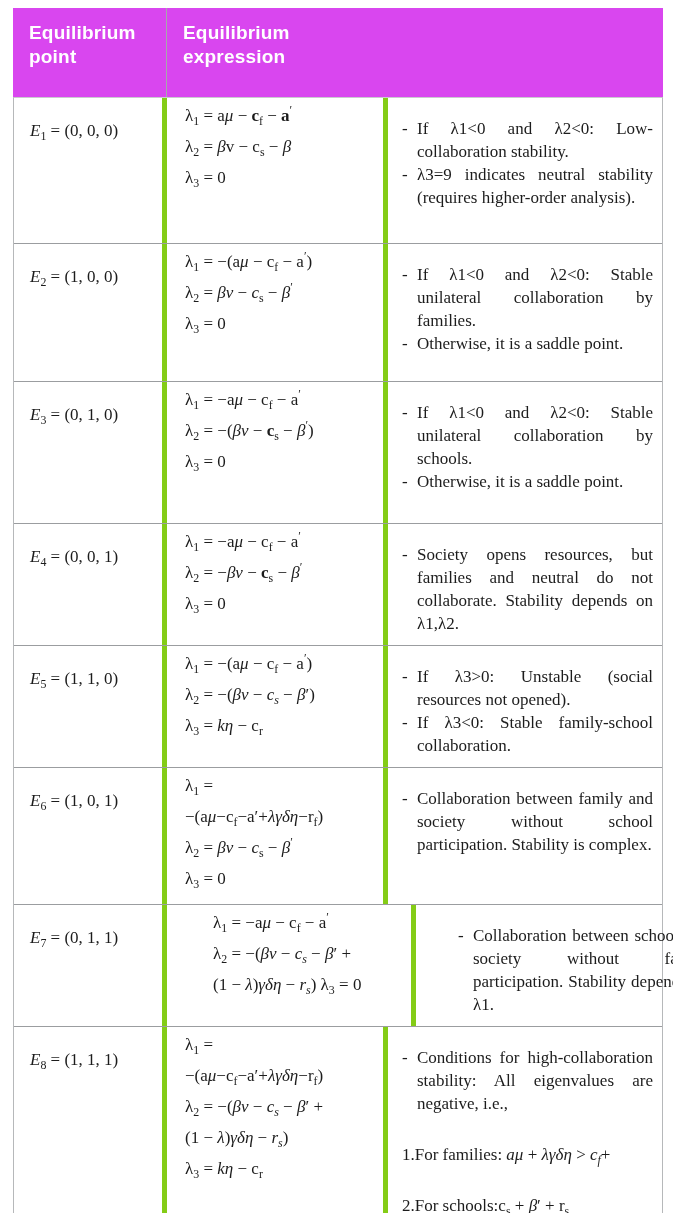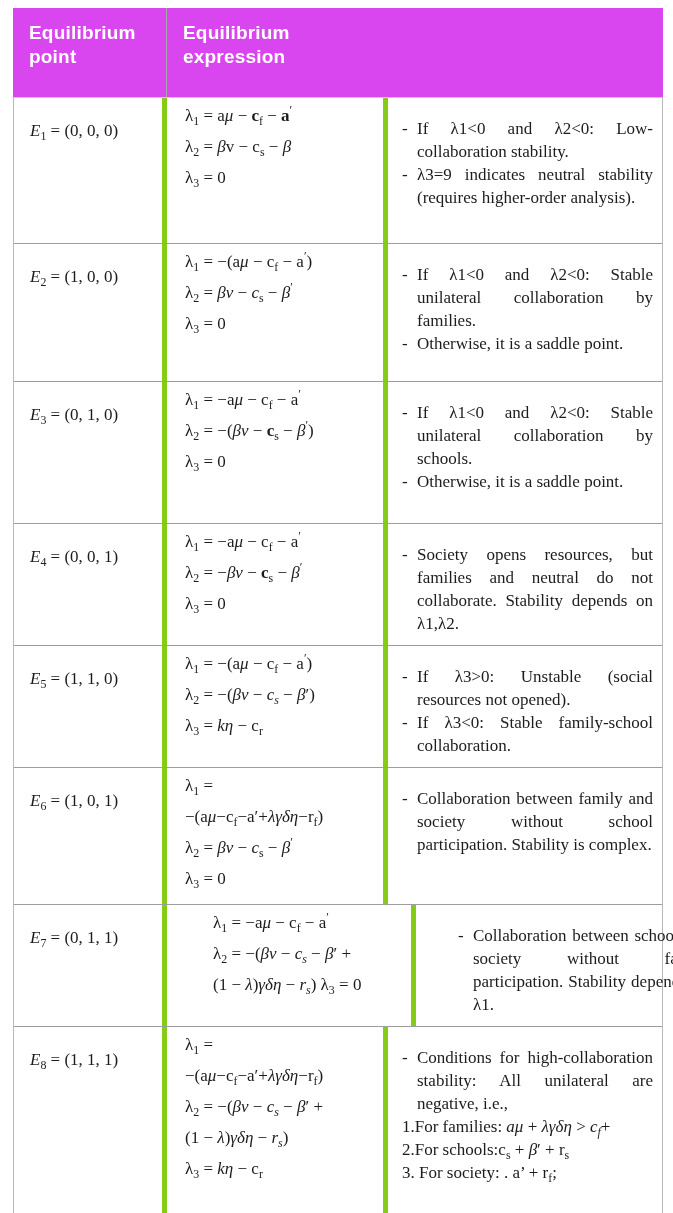--- a/index.html
+++ b/index.html
@@ -64,21 +64,21 @@
 
   .td-point   { padding:21px 6px 10px 16px; line-height:24px; }
   .td-eig     { padding:2px 5px 10px 18px; line-height:31px; }
   .td-analysis{ padding:19px 9px 10px 14px; line-height:23px; }
 
   .eq-line { white-space:nowrap; }
 
   .an-item { display:flex; align-items:flex-start; }
   .an-item .dash { flex:none; width:15px; }
   .an-item .an-text { flex:1; text-align:justify; }
-  .an-item.plain { display:block; }
+  .an-item.plain { display:block;margin-top:28px; }
   .an-item.plain .an-text { text-align:justify; }
 
   sub { font-size:70%; line-height:0; }
   sup { font-size:70%; line-height:0; }
   i, b { font-style:inherit; }
   i { font-style:italic; }
   b { font-weight:bold; }
 </style>
 </head>
 <body>
@@ -239,21 +239,21 @@
     <div class="td td-eig">
             <div class="eq-line">λ<sub>1</sub> =</div>
             <div class="eq-line">−(a<i>μ</i>−c<sub>f</sub>−a′+<i>λγδη</i>−r<sub>f</sub>)</div>
             <div class="eq-line">λ<sub>2</sub> = −(<i>βν</i> − <i>c<sub>s</sub></i> − <i>β</i>′ +</div>
             <div class="eq-line">(1 − <i>λ</i>)<i>γδη</i> − <i>r<sub>s</sub></i>)</div>
             <div class="eq-line">λ<sub>3</sub> = <i>kη</i> − c<sub>r</sub></div>
           </div>
     <div class="td td-analysis">
             <div class="an-item">
               <span class="dash">-</span>
-              <div class="an-text">Conditions for high-collaboration stability: All unilateral are negative, i.e.,</div>
+              <div class="an-text">Conditions for high-collaboration stability: All eigenvalues are negative, i.e.,</div>
             </div>
             <div class="an-item plain">
               <div class="an-text">1.For families: <i>aμ</i> + <i>λγδη</i> &gt; <i>c<sub>f</sub></i>+</div>
             </div>
             <div class="an-item plain">
               <div class="an-text">2.For schools:c<sub>s</sub> + <i>β</i>′ + r<sub>s</sub></div>
             </div>
             <div class="an-item plain">
               <div class="an-text">3. For society: . a’ + r<sub>f</sub>;</div>
             </div>

